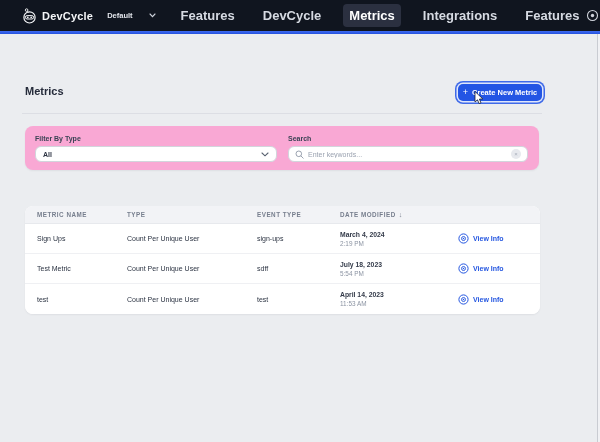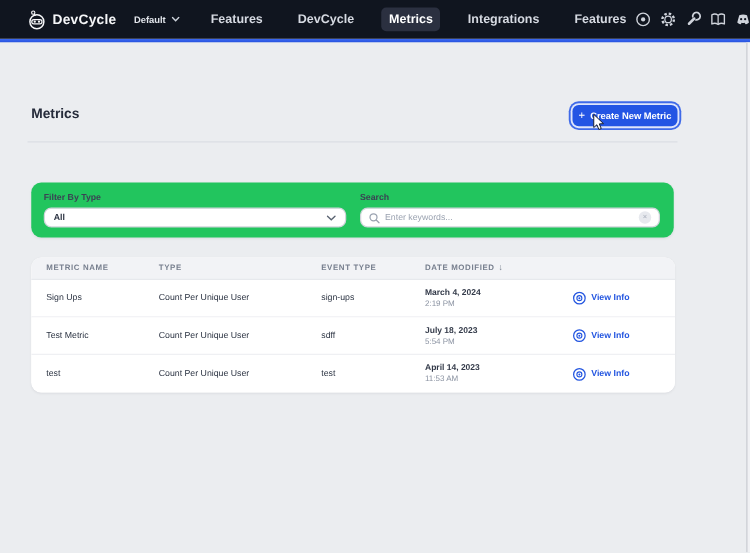--- a/index.html
+++ b/index.html
@@ -4,44 +4,44 @@
 <style>
   * { margin:0; padding:0; box-sizing:border-box; }
   html,body { width:600px; height:442px; }
   body { font-family:"Liberation Sans", sans-serif; background:#ebedf0; overflow:hidden; }
   .screen { position:relative; width:600px; height:442px; background:#ebedf0; overflow:hidden; }
 
   
   .navbar { position:relative; height:31px; background:#10151f; display:flex; padding-left:22px; }
   .brand { display:flex; align-items:center; gap:5px; margin-right:14px; }
   .brand-name { color:#f5f6f8; font-size:11px; font-weight:700; letter-spacing:.2px; }
-  .proj-selector { display:flex; align-items:center; gap:4px; color:#e3e6ec; font-size:7.5px; font-weight:600; margin-right:19px; cursor:pointer; }
+  .proj-selector { display:flex; align-items:center; gap:16px; color:#e3e6ec; font-size:7.5px; font-weight:600; margin-right:19px; cursor:pointer; }
   .nav-items { display:flex; align-items:center; gap:16px; }
-  .nav-item { color:#d6dae2; font-size:10px; font-weight:600; padding:4px 6px; border-radius:4px; cursor:pointer; }
+  .nav-item { color:#d6dae2; font-size:13px; font-weight:600; padding:4px 6px; border-radius:4px; cursor:pointer; }
   .nav-item.active { background:#2b3040; color:#ffffff; }
   .nav-right { margin-left:auto; display:flex; align-items:center; gap:6px; padding-right:42px; }
   .icon-btn { width:14px; height:14px; display:flex; align-items:center; justify-content:center; cursor:pointer; }
   .avatar { width:17px; height:17px; border-radius:50%; margin-left:2px; background:radial-gradient(circle at 50% 38%, #5a5f6e 0%, #3a3f4d 45%, #1c202c 100%); border:1px solid #2c3140; overflow:hidden; position:relative; cursor:pointer; }
   .avatar::after { content:""; position:absolute; left:4px; top:3px; width:7px; height:5px; border-radius:50%; background:#6e7383; }
   .avatar::before { content:""; position:absolute; left:2px; top:9px; width:11px; height:8px; border-radius:5px 5px 0 0; background:#565b6b; }
   .accent-line { height:3px; background:linear-gradient(#3e6bf2,#2451dd); }
 
   
   .content { position:relative; height:408px; background:#ebedf0; }
   .scroll-strip { position:absolute; right:0; top:0; bottom:0; width:3px; background:#f0f1f4; border-left:1px solid #c9ccd2; }
 
   .page-title { position:absolute; left:25px; top:51px; font-size:11px; font-weight:700; color:#252b3a; }
   .title-divider { position:absolute; left:22px; right:58px; top:79px; height:1px; background:#dcdee4; }
 
   .create-btn { position:absolute; left:458px; top:50px; width:84px; height:17px; background:#2355e4; color:#ffffff; border:none; border-radius:5px; font-family:"Liberation Sans",sans-serif; font-size:7.5px; font-weight:600; display:flex; align-items:center; justify-content:center; gap:4px; cursor:pointer; box-shadow:0 0 0 1.5px #dfe6fb, 0 0 0 3px #3f6ae8; }
   .plus-glyph { font-size:9px; font-weight:400; line-height:1; }
   .cursor-overlay { position:absolute; left:474px; top:57px; width:11px; height:14px; pointer-events:none; z-index:30; }
 
   
-  .filter-card { position:absolute; left:25px; top:112px; width:514px; height:44px; background:#22c55e; border-radius:8px; box-shadow:0 1px 2px rgba(16,24,40,.06); }
+  .filter-card { position:absolute; left:25px; top:92px; width:514px; height:44px; background:#f9a8d4; border-radius:8px; box-shadow:0 1px 2px rgba(16,24,40,.06); }
   .field { position:absolute; top:9px; }
   .field-type { left:10px; width:242px; }
   .field-search { left:263px; width:240px; }
   .field-label { font-size:7px; font-weight:700; color:#3a4354; margin-bottom:4px; }
   .select-box { height:16px; border:1px solid #d2d5dc; border-radius:6px; background:#fff; display:flex; align-items:center; justify-content:space-between; padding:0 7px; font-size:7px; color:#2c3342; font-weight:600; cursor:pointer; }
   .search-box { height:16px; border:1px solid #d2d5dc; border-radius:6px; background:#fff; display:flex; align-items:center; padding:0 6px; gap:4px; }
   .search-box input { flex:1; border:none; outline:none; font-family:"Liberation Sans",sans-serif; font-size:7px; color:#2c3342; background:transparent; min-width:0; }
   .search-box input::placeholder { color:#9aa2b0; }
   .clear-btn { width:10px; height:10px; border-radius:50%; background:#e7e9ee; display:flex; align-items:center; justify-content:center; font-size:6px; color:#a7adba; cursor:pointer; line-height:1; }
 

